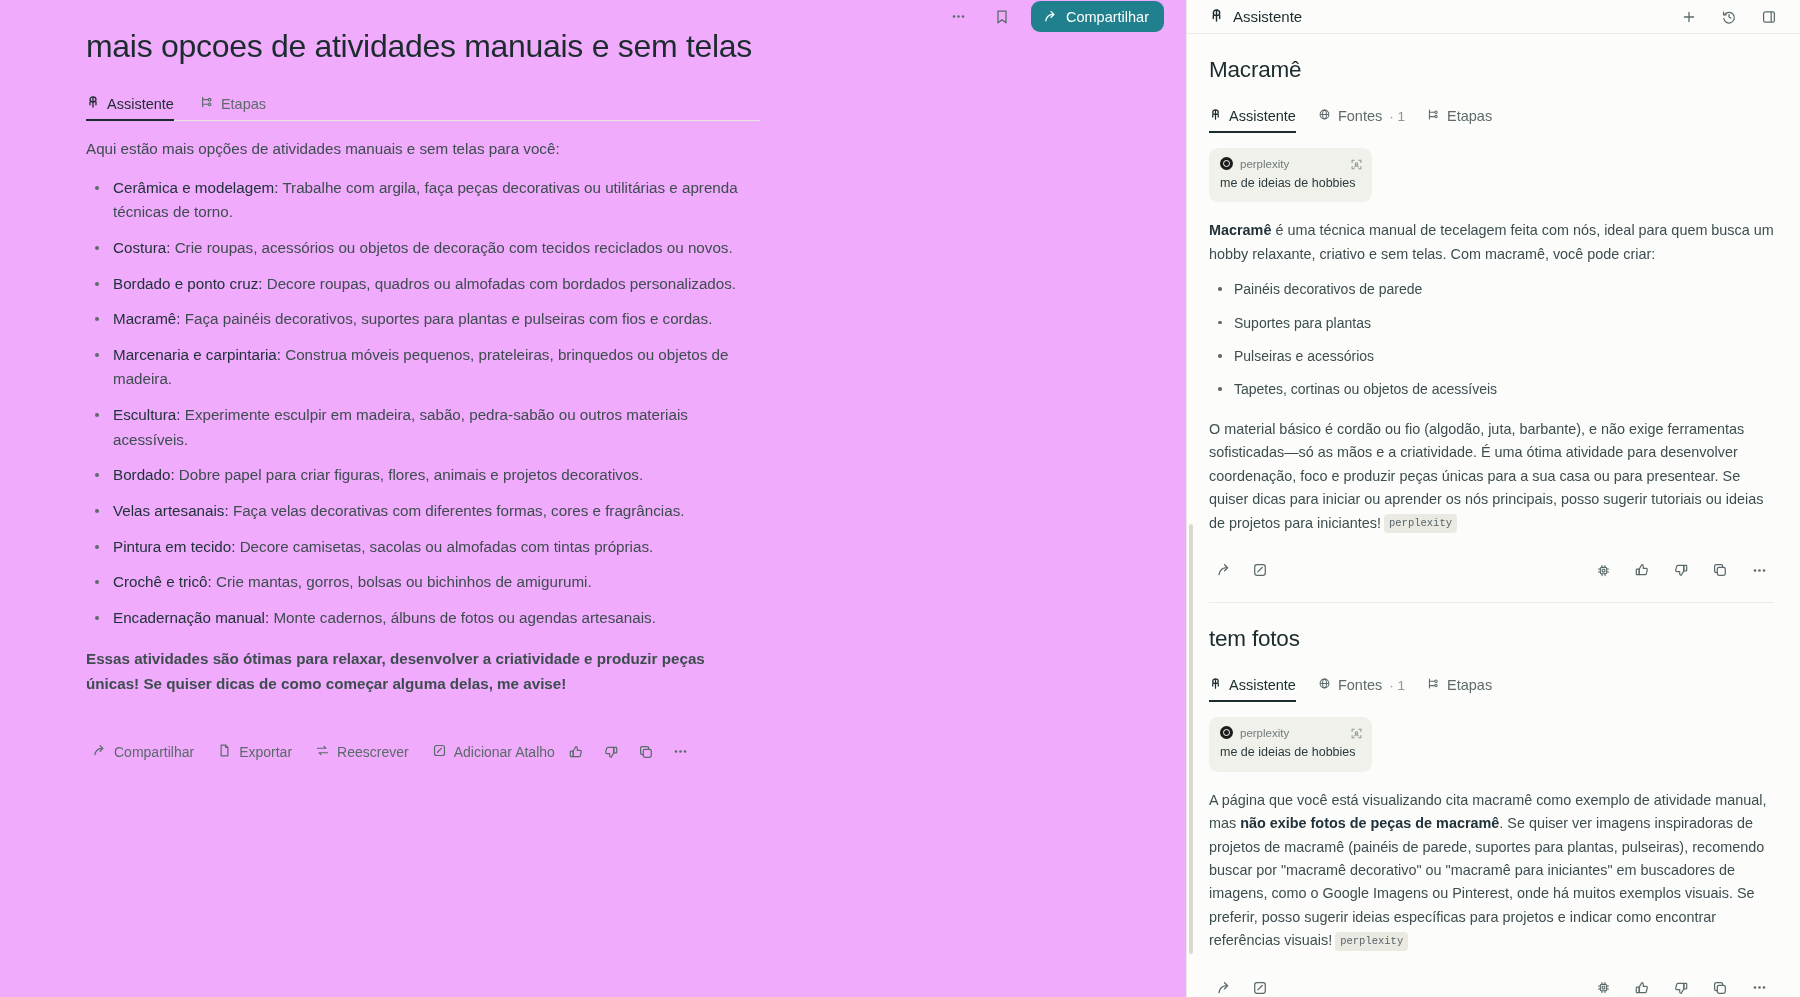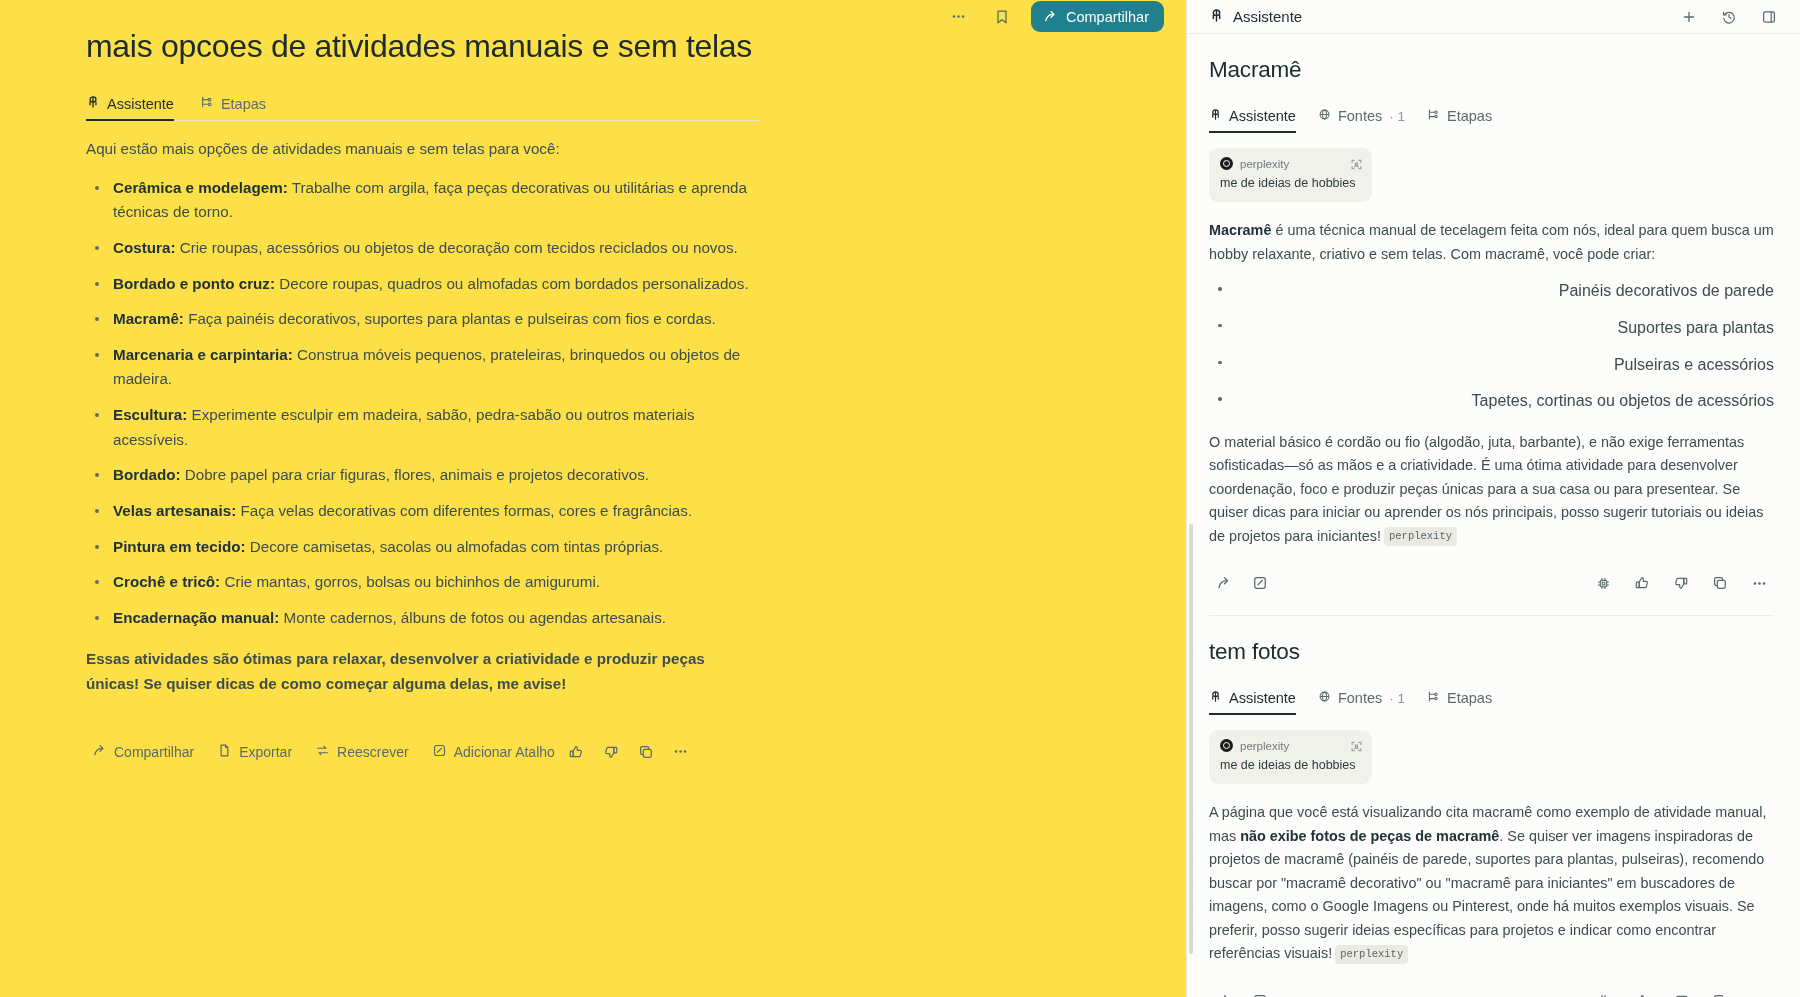--- a/index.html
+++ b/index.html
@@ -7,21 +7,21 @@
     width: 1800px; height: 997px;
     font-family: "Liberation Sans", sans-serif;
     background: #fbfbf8;
     overflow: hidden;
   }
   .app { display: flex; width: 1800px; height: 997px; position: relative; }
 
   
   .left-panel {
     width: 1186px; height: 997px;
-    background: #fde047;
+    background: #f0abfc;
     position: relative;
     overflow: hidden;
   }
   .left-topbar {
     position: absolute; top: 0; left: 0; right: 0; height: 33px;
     display: flex; align-items: center; justify-content: flex-end;
     gap: 14px; padding-right: 22px;
   }
   .icon-btn {
     width: 30px; height: 30px; border-radius: 7px;
@@ -76,21 +76,21 @@
   ul.bullets { list-style: none; margin-top: 14px; }
   ul.bullets > li {
     position: relative; padding-left: 27px;
     font-size: 15.2px; line-height: 1.62; color: #3d4d4f;
     margin-bottom: 11px;
   }
   ul.bullets > li::before {
     content: ""; position: absolute; left: 9px; top: 10px;
     width: 4px; height: 4px; border-radius: 50%; background: #5e6b6b;
   }
-  ul.bullets b { color: #20323a; font-weight: 700; }
+  ul.bullets b { color: #20323a; font-weight: 400; }
   .closing { margin-top: 17px; font-weight: bold; }
 
   .action-bar {
     display: flex; align-items: center;
     margin-top: 40px; padding-right: 10px;
     max-width: 600px;
   }
   .action-bar .left-actions { display: flex; align-items: center; gap: 11px; }
   .action-bar .right-actions { display: flex; align-items: center; gap: 5px; margin-left: auto; }
   .act {
@@ -160,21 +160,21 @@
     border: 1.4px solid #fff;
   }
 
   .rp-para {
     font-size: 14.4px; line-height: 1.63; color: #3d4d4f; margin-top: 17px;
   }
   .rp-para b { color: #20323a; font-weight: 700; }
   ul.rp-bullets { list-style: none; margin-top: 12px; }
   ul.rp-bullets > li {
     position: relative; padding-left: 25px;
-    font-size: 16px; line-height: 1.6; color: #3d4d4f; margin-bottom: 11px; text-align: right;
+    font-size: 14px; line-height: 1.6; color: #3d4d4f; margin-bottom: 11px;
   }
   ul.rp-bullets > li::before {
     content: ""; position: absolute; left: 9px; top: 9px;
     width: 3.5px; height: 3.5px; border-radius: 50%; background: #5e6b6b;
   }
   .cite {
     display: inline-block; font-family: "Liberation Mono", monospace;
     font-size: 10.5px; background: #eaeae2; color: #56646a;
     border-radius: 4px; padding: 1px 5px; vertical-align: 1.5px;
     margin-left: 3px; cursor: pointer;
@@ -424,21 +424,21 @@
           </div>
 
           <p class="rp-para">
             <b>Macramê</b><span> é uma técnica manual de tecelagem feita com nós, ideal para quem busca um hobby relaxante, criativo e sem telas. Com macramê, você pode criar:</span>
           </p>
 
           <ul class="rp-bullets" id="rp-list-0">
               <li>Painéis decorativos de parede</li>
               <li>Suportes para plantas</li>
               <li>Pulseiras e acessórios</li>
-              <li>Tapetes, cortinas ou objetos de acessórios</li>
+              <li>Tapetes, cortinas ou objetos de acessíveis</li>
             </ul>
 
           <p class="rp-para">
             <span>O material básico é cordão ou fio (algodão, juta, barbante), e não exige ferramentas sofisticadas—só as mãos e a criatividade. É uma ótima atividade para desenvolver coordenação, foco e produzir peças únicas para a sua casa ou para presentear. Se quiser dicas para iniciar ou aprender os nós principais, posso sugerir tutoriais ou ideias de projetos para iniciantes!</span><span class="cite">perplexity</span>
           </p>
 
           <div class="rp-actions">
             <div class="la">
               <button class="icon-btn">
                 <svg width="16" height="16" viewBox="0 0 16 16" fill="none" stroke="currentColor" stroke-width="1.3" stroke-linecap="round" stroke-linejoin="round">

